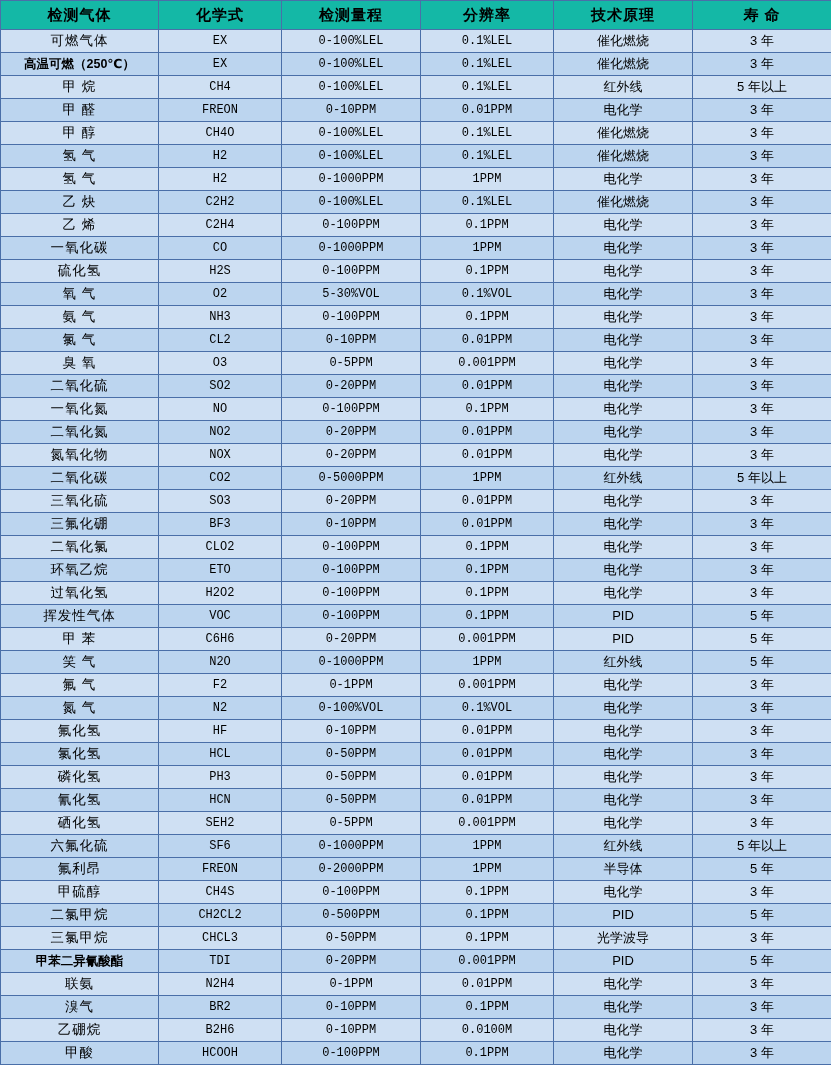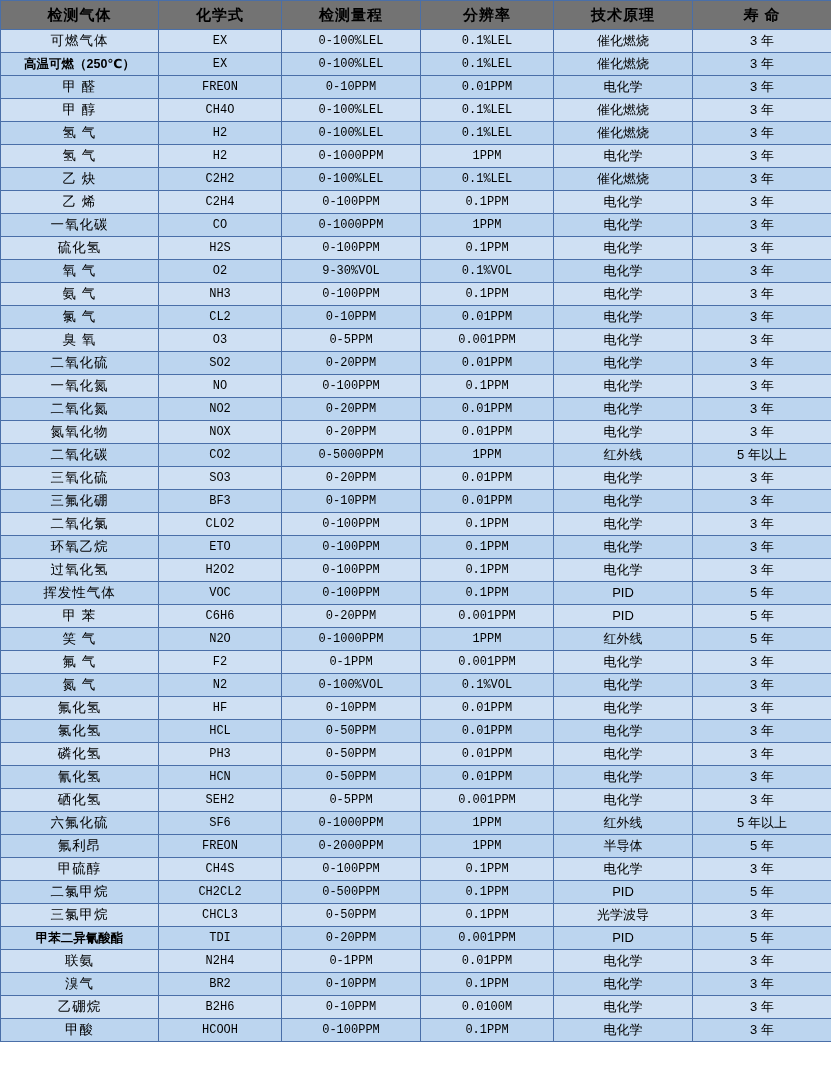--- a/index.html
+++ b/index.html
@@ -29,21 +29,21 @@
     text-align: center;
     vertical-align: middle;
     color: #000000;
     padding: 0;
     height: 22px;
     line-height: 20px;
     overflow: hidden;
     white-space: nowrap;
   }
   #gas-table thead th {
-    background: #737373;
+    background: #14b8a6;
     font-size: 15px;
     font-weight: bold;
     height: 28px;
     letter-spacing: 1px;
   }
   #gas-table tbody tr td {
     background: #cfe0f3;
     font-size: 13px;
   }
   #gas-table tbody tr.alt td {
@@ -98,20 +98,28 @@
         <td class="life">3 年</td>
       </tr>
       <tr class="alt">
         <td class="name long">高温可燃（250℃）</td>
         <td class="formula">EX</td>
         <td class="range">0-100%LEL</td>
         <td class="res">0.1%LEL</td>
         <td class="principle">催化燃烧</td>
         <td class="life">3 年</td>
       </tr>
+      <tr>
+        <td class="name">甲 烷</td>
+        <td class="formula">CH4</td>
+        <td class="range">0-100%LEL</td>
+        <td class="res">0.1%LEL</td>
+        <td class="principle">红外线</td>
+        <td class="life">5 年以上</td>
+      </tr>
       <tr class="alt">
         <td class="name">甲 醛</td>
         <td class="formula">FREON</td>
         <td class="range">0-10PPM</td>
         <td class="res">0.01PPM</td>
         <td class="principle">电化学</td>
         <td class="life">3 年</td>
       </tr>
       <tr>
         <td class="name">甲 醇</td>
@@ -165,21 +173,21 @@
         <td class="name">硫化氢</td>
         <td class="formula">H2S</td>
         <td class="range">0-100PPM</td>
         <td class="res">0.1PPM</td>
         <td class="principle">电化学</td>
         <td class="life">3 年</td>
       </tr>
       <tr class="alt">
         <td class="name">氧 气</td>
         <td class="formula">O2</td>
-        <td class="range">9-30%VOL</td>
+        <td class="range">5-30%VOL</td>
         <td class="res">0.1%VOL</td>
         <td class="principle">电化学</td>
         <td class="life">3 年</td>
       </tr>
       <tr>
         <td class="name">氨 气</td>
         <td class="formula">NH3</td>
         <td class="range">0-100PPM</td>
         <td class="res">0.1PPM</td>
         <td class="principle">电化学</td>

